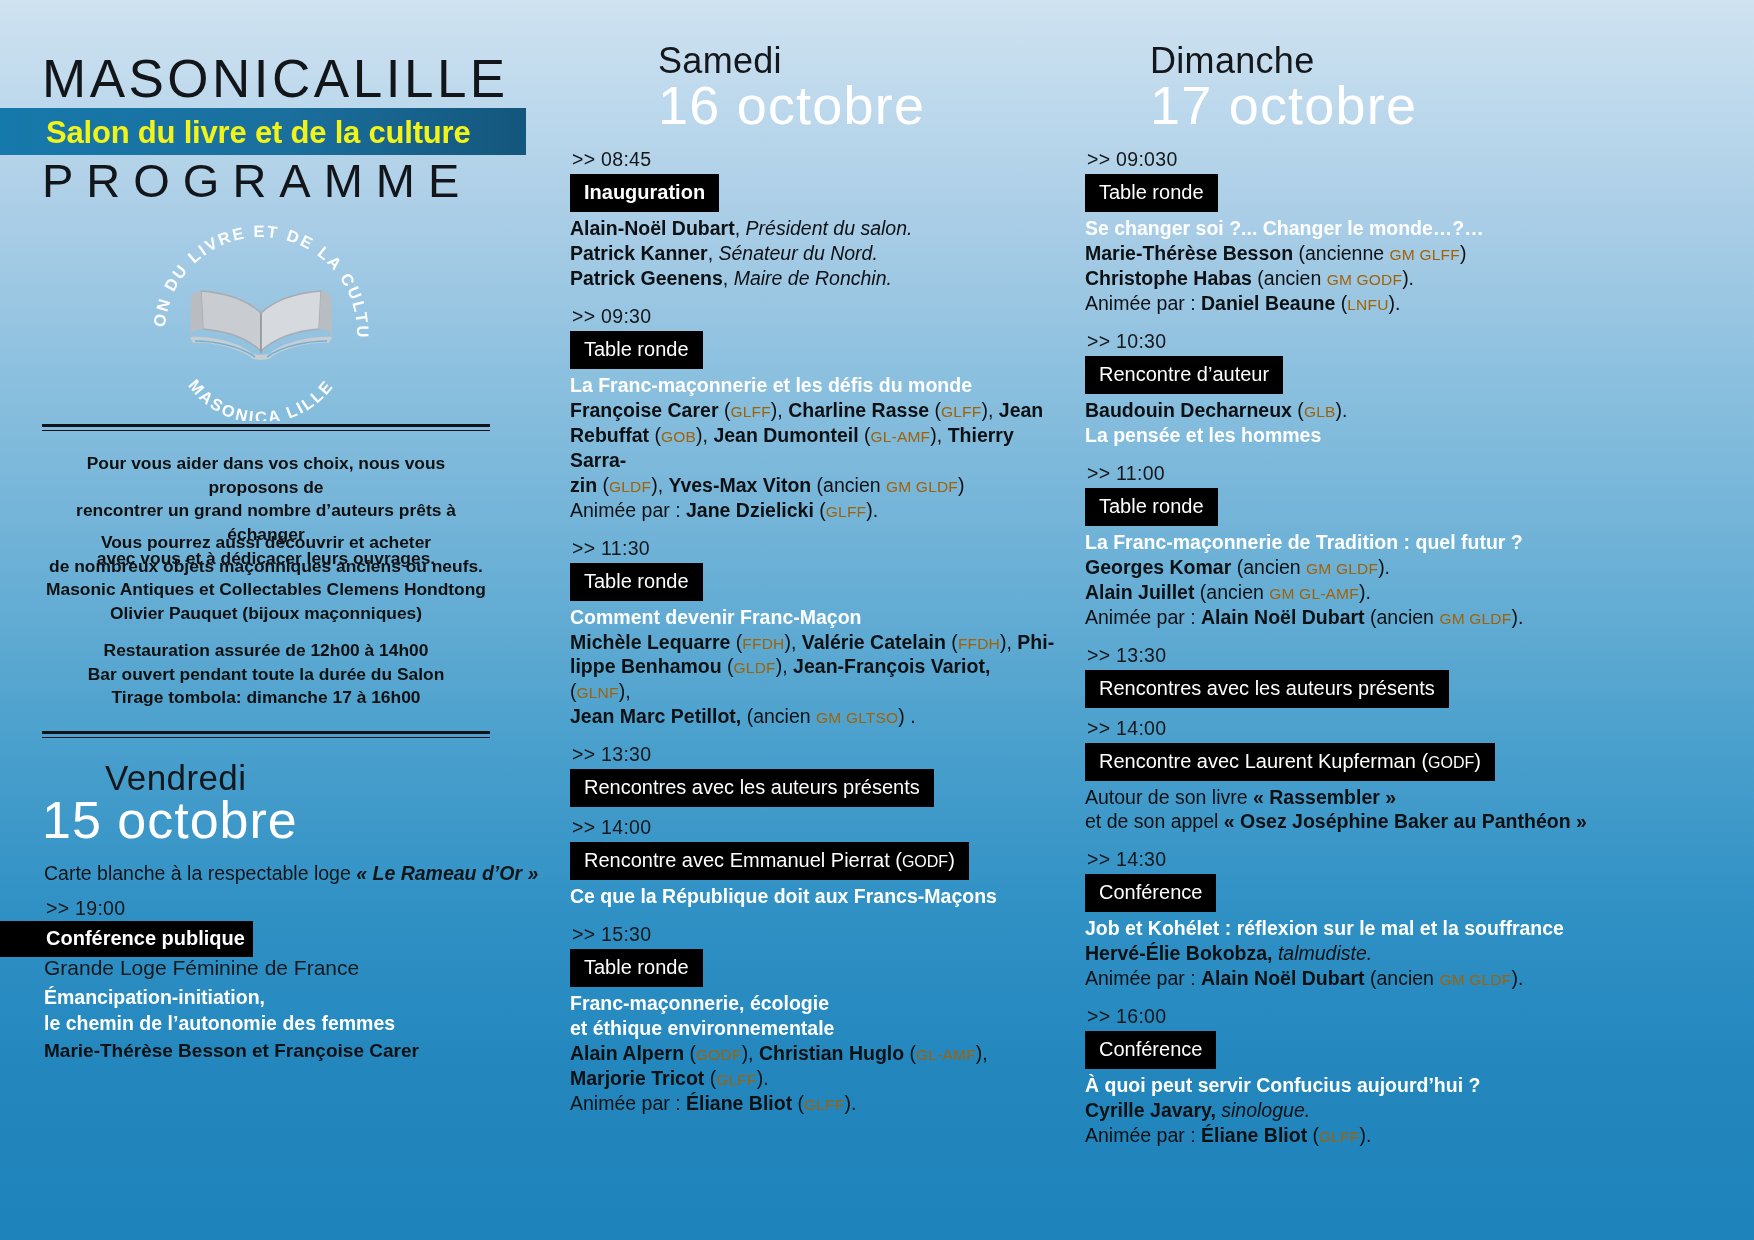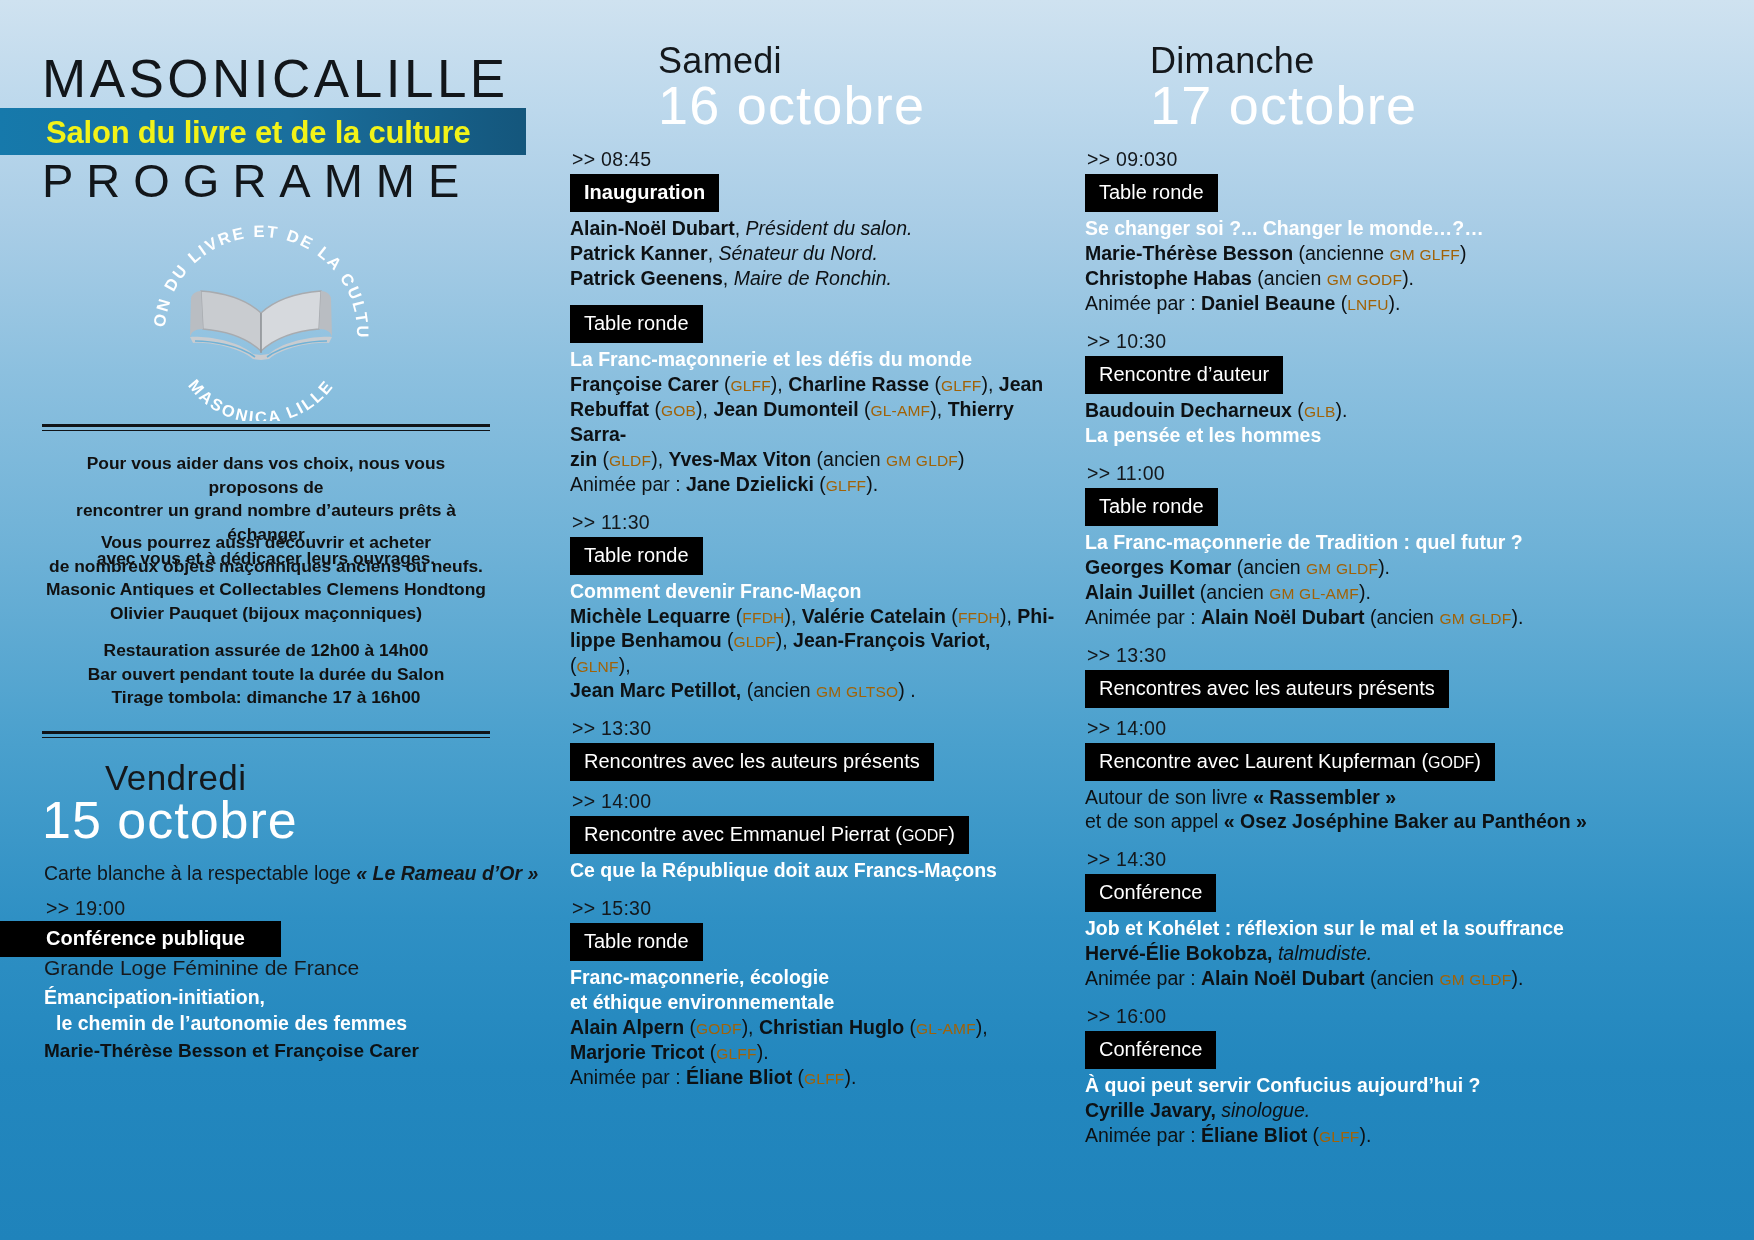--- a/index.html
+++ b/index.html
@@ -55,24 +55,24 @@
   .vend-line{
     position:absolute;left:44px;top:862px;font-size:19.5px;color:#12161a;font-weight:400;
   }
   .vend-line i{font-style:italic;font-weight:bold;}
   #vend-time{position:absolute;left:44px;top:897px;}
   .blackbar{
     background:#000;color:#fff;display:inline-block;
     font-size:20px;font-weight:bold;line-height:1;
     padding:7px 14px 9px 14px;white-space:nowrap;
   }
-  #vend-conf-bar{position:absolute;left:0;top:921px;padding-left:46px;padding-right:36px;}
+  #vend-conf-bar{position:absolute;left:0;top:921px;padding-left:46px;padding-right:8px;}
   #vend-org{position:absolute;left:44px;top:956px;font-size:21px;color:#16191d;font-weight:400;}
   #vend-t1{position:absolute;left:44px;top:986px;font-size:19.5px;color:#fff;font-weight:bold;}
-  #vend-t2{position:absolute;left:56px;top:1012px;font-size:19.5px;color:#fff;font-weight:bold;}
+  #vend-t2{position:absolute;left:44px;top:1012px;font-size:19.5px;color:#fff;font-weight:bold;}
   #vend-sp{position:absolute;left:44px;top:1040px;font-size:19px;color:#0d1114;font-weight:bold;}
 
   
   #col-sat{left:540px;width:520px;}
   #col-sun{left:1055px;width:560px;}
   .dayname{font-size:36px;color:#14181c;font-weight:300;letter-spacing:0.3px;text-align:left;}
   .daydate{font-size:54px;color:#ffffff;font-weight:300;letter-spacing:1.2px;line-height:1;margin-top:-4px;}
   #col-sat .dayhead{position:absolute;left:118px;top:40px;}
   #col-sun .dayhead{position:absolute;left:95px;top:40px;}
   .slots{position:absolute;left:30px;}
@@ -166,21 +166,21 @@
   <div class="dayhead">
     <div class="dayname">Samedi</div>
     <div class="daydate">16 octobre</div>
   </div>
   <div class="slots" id="sat-slots">
       <div class="slot"><div class="time">&gt;&gt; 08:45</div><div class="label bold">Inauguration</div><div class="body">
           <div class="ln"><span class="nm">Alain-Noël Dubart</span><span class="rg">, </span><span class="it">Président du salon.</span></div>
           <div class="ln"><span class="nm">Patrick Kanner</span><span class="rg">, </span><span class="it">Sénateur du Nord.</span></div>
           <div class="ln"><span class="nm">Patrick Geenens</span><span class="rg">, </span><span class="it">Maire de Ronchin.</span></div>
         </div><div class="gap"></div></div>
-      <div class="slot"><div class="label">Table ronde</div><div class="body">
+      <div class="slot"><div class="time">&gt;&gt; 09:30</div><div class="label">Table ronde</div><div class="body">
           <div class="ln"><span class="title-w">La Franc-maçonnerie et les défis du monde</span></div>
           <div class="ln"><span class="nm">Françoise Carer</span><span class="rg"> (</span><span class="sc">GLFF</span><span class="rg">), </span><span class="nm">Charline Rasse</span><span class="rg"> (</span><span class="sc">GLFF</span><span class="rg">), </span><span class="nm">Jean</span></div>
           <div class="ln"><span class="nm">Rebuffat</span><span class="rg"> (</span><span class="sc">GOB</span><span class="rg">), </span><span class="nm">Jean Dumonteil</span><span class="rg"> (</span><span class="sc">GL-AMF</span><span class="rg">), </span><span class="nm">Thierry Sarra-</span></div>
           <div class="ln"><span class="nm">zin</span><span class="rg"> (</span><span class="sc">GLDF</span><span class="rg">), </span><span class="nm">Yves-Max Viton</span><span class="rg"> (ancien </span><span class="sc">GM GLDF</span><span class="rg">)</span></div>
           <div class="ln"><span class="rg">Animée par : </span><span class="nm">Jane Dzielicki</span><span class="rg"> (</span><span class="sc">GLFF</span><span class="rg">).</span></div>
         </div><div class="gap"></div></div>
       <div class="slot"><div class="time">&gt;&gt; 11:30</div><div class="label">Table ronde</div><div class="body">
           <div class="ln"><span class="title-w">Comment devenir Franc-Maçon</span></div>
           <div class="ln"><span class="nm">Michèle Lequarre</span><span class="rg"> (</span><span class="sc">FFDH</span><span class="rg">), </span><span class="nm">Valérie Catelain</span><span class="rg"> (</span><span class="sc">FFDH</span><span class="rg">), </span><span class="nm">Phi-</span></div>
           <div class="ln"><span class="nm">lippe Benhamou</span><span class="rg"> (</span><span class="sc">GLDF</span><span class="rg">), </span><span class="nm">Jean-François Variot,</span><span class="rg"> (</span><span class="sc">GLNF</span><span class="rg">),</span></div>

